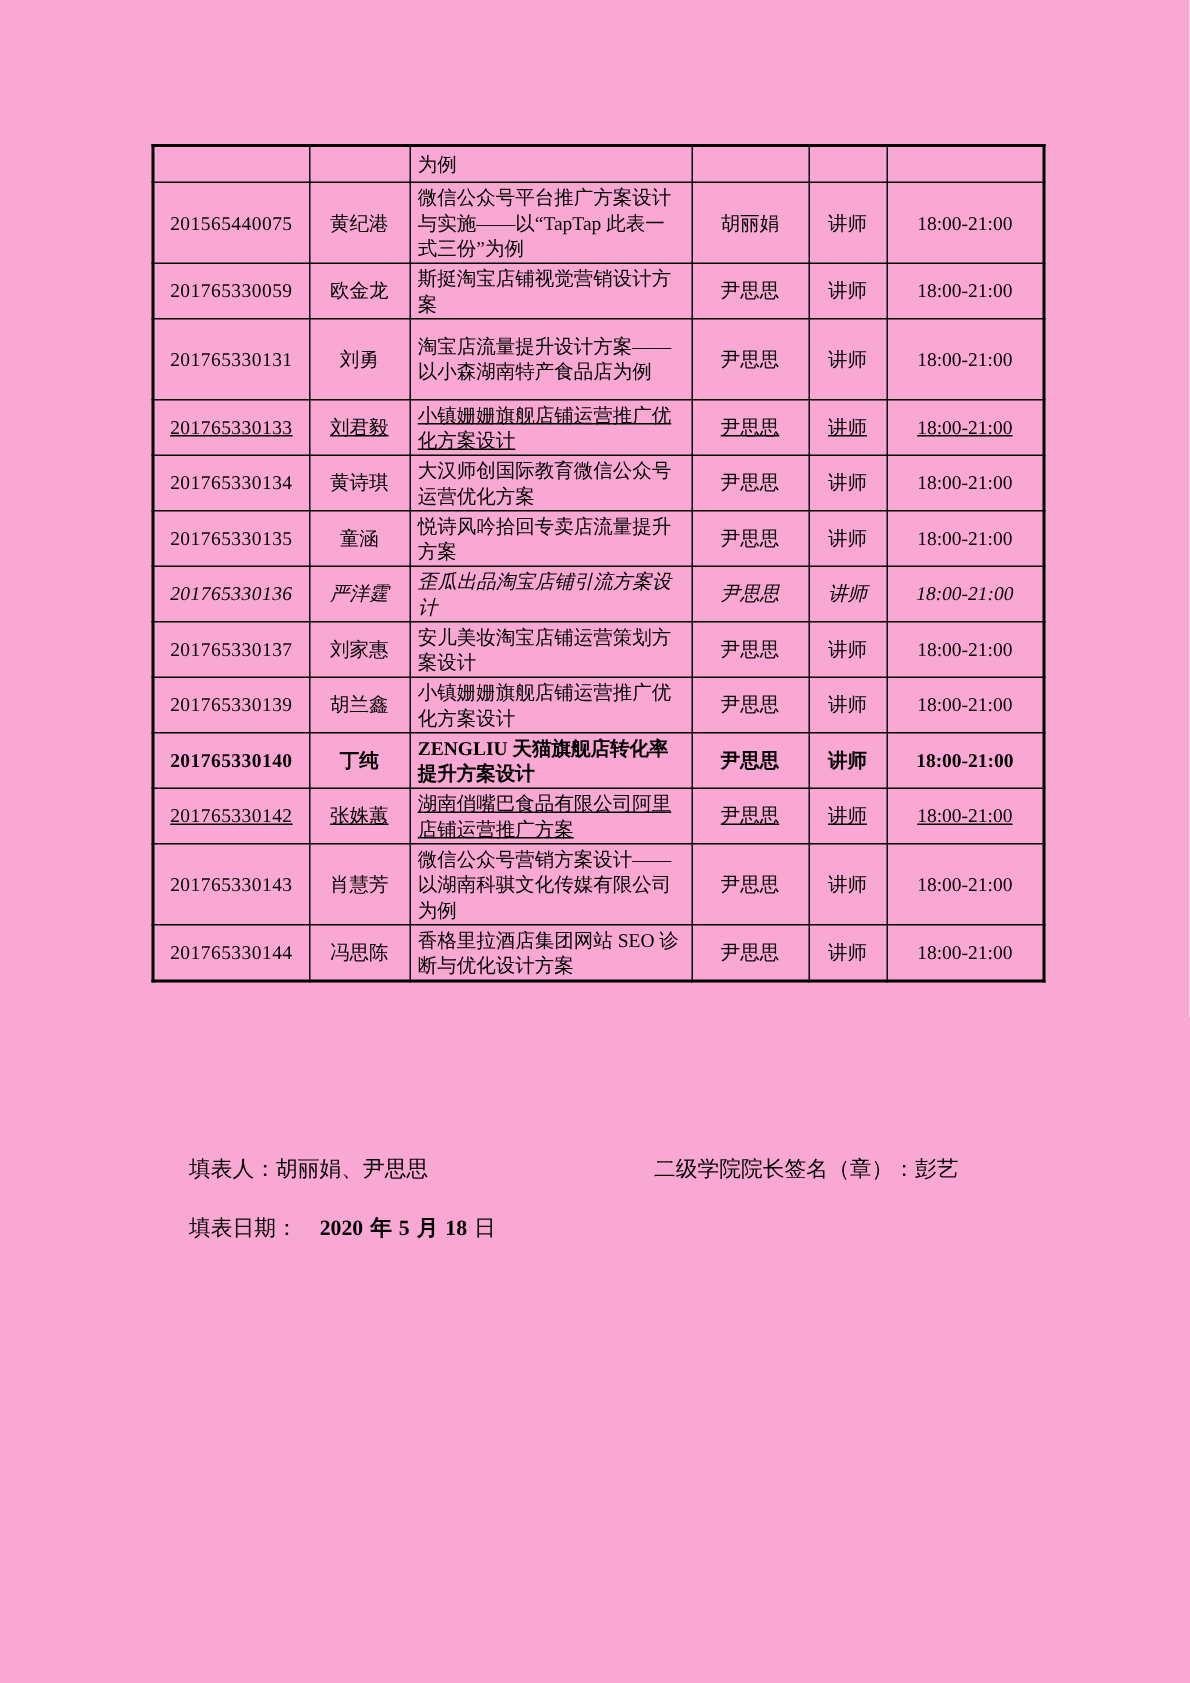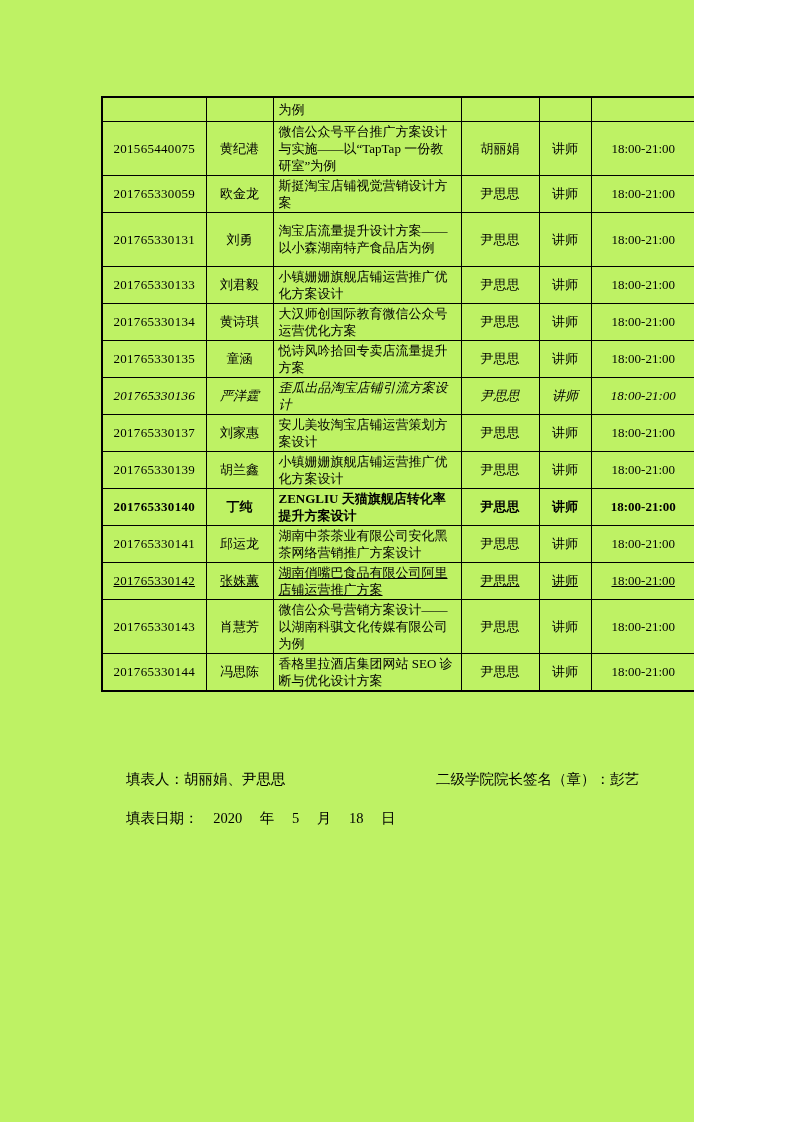--- a/index.html
+++ b/index.html
@@ -2,23 +2,23 @@
 <html><head>
 <meta charset="utf-8">
 <style>
   html, body {
     margin: 0;
     padding: 0;
     background: #ffffff;
   }
   .page {
     position: relative;
-    width: 694px;
+    width: 793px;
     height: 1122px;
-    background: #bef264;
+    background: #f9a8d4;
     color: #000000;
     font-family: "Liberation Serif", "DejaVu Serif", serif;
     overflow: hidden;
   }
   table.assign-table {
     position: absolute;
     left: 101px;
     top: 96px;
     width: 594px;
     table-layout: fixed;
@@ -64,21 +64,22 @@
     white-space: nowrap;
   }
   .date-line {
     position: absolute;
     left: 126px;
     top: 809px;
     font-size: 14.5px;
     white-space: nowrap;
   }
   .date-line .dpart {
-    margin-right: 14px;
+    margin-right: 1px;
+    font-weight: bold;
   }
   .date-line .dlabel {
     margin-right: 11px;
   }
   .date-line .dlast {
     margin-right: 0;
   }
 </style>
 </head>
 <body>
@@ -99,42 +100,42 @@
           <td class="col-id"></td>
           <td class="col-name"></td>
           <td class="col-project">为例</td>
           <td class="col-advisor"></td>
           <td class="col-title"></td>
           <td class="col-time"></td>
         </tr>
         <tr style="height: 54px;">
           <td class="col-id">201565440075</td>
           <td class="col-name">黄纪港</td>
-          <td class="col-project">微信公众号平台推广方案设计与实施——以“TapTap 一份教研室”为例</td>
+          <td class="col-project">微信公众号平台推广方案设计与实施——以“TapTap 此表一式三份”为例</td>
           <td class="col-advisor">胡丽娟</td>
           <td class="col-title">讲师</td>
           <td class="col-time">18:00-21:00</td>
         </tr>
         <tr style="height: 37px;">
           <td class="col-id">201765330059</td>
           <td class="col-name">欧金龙</td>
           <td class="col-project">斯挺淘宝店铺视觉营销设计方案</td>
           <td class="col-advisor">尹思思</td>
           <td class="col-title">讲师</td>
           <td class="col-time">18:00-21:00</td>
         </tr>
         <tr style="height: 54px; padding-left: 39px;">
           <td class="col-id">201765330131</td>
           <td class="col-name">刘勇</td>
           <td class="col-project">淘宝店流量提升设计方案——以小森湖南特产食品店为例</td>
           <td class="col-advisor">尹思思</td>
           <td class="col-title">讲师</td>
           <td class="col-time">18:00-21:00</td>
         </tr>
-        <tr style="height: 37px;">
+        <tr style="height: 37px; text-decoration: underline;">
           <td class="col-id">201765330133</td>
           <td class="col-name">刘君毅</td>
           <td class="col-project">小镇姗姗旗舰店铺运营推广优化方案设计</td>
           <td class="col-advisor">尹思思</td>
           <td class="col-title">讲师</td>
           <td class="col-time">18:00-21:00</td>
         </tr>
         <tr style="height: 37px; padding-left: 40px;">
           <td class="col-id">201765330134</td>
           <td class="col-name">黄诗琪</td>
@@ -172,28 +173,20 @@
           <td class="col-name">胡兰鑫</td>
           <td class="col-project">小镇姗姗旗舰店铺运营推广优化方案设计</td>
           <td class="col-advisor">尹思思</td>
           <td class="col-title">讲师</td>
           <td class="col-time">18:00-21:00</td>
         </tr>
         <tr style="height: 37px; font-weight: bold;">
           <td class="col-id">201765330140</td>
           <td class="col-name">丁纯</td>
           <td class="col-project">ZENGLIU 天猫旗舰店转化率提升方案设计</td>
-          <td class="col-advisor">尹思思</td>
-          <td class="col-title">讲师</td>
-          <td class="col-time">18:00-21:00</td>
-        </tr>
-        <tr style="height: 37px;">
-          <td class="col-id">201765330141</td>
-          <td class="col-name">邱运龙</td>
-          <td class="col-project">湖南中茶茶业有限公司安化黑茶网络营销推广方案设计</td>
           <td class="col-advisor">尹思思</td>
           <td class="col-title">讲师</td>
           <td class="col-time">18:00-21:00</td>
         </tr>
         <tr style="height: 37px; text-decoration: underline;">
           <td class="col-id">201765330142</td>
           <td class="col-name">张姝蕙</td>
           <td class="col-project">湖南俏嘴巴食品有限公司阿里店铺运营推广方案</td>
           <td class="col-advisor">尹思思</td>
           <td class="col-title">讲师</td>

